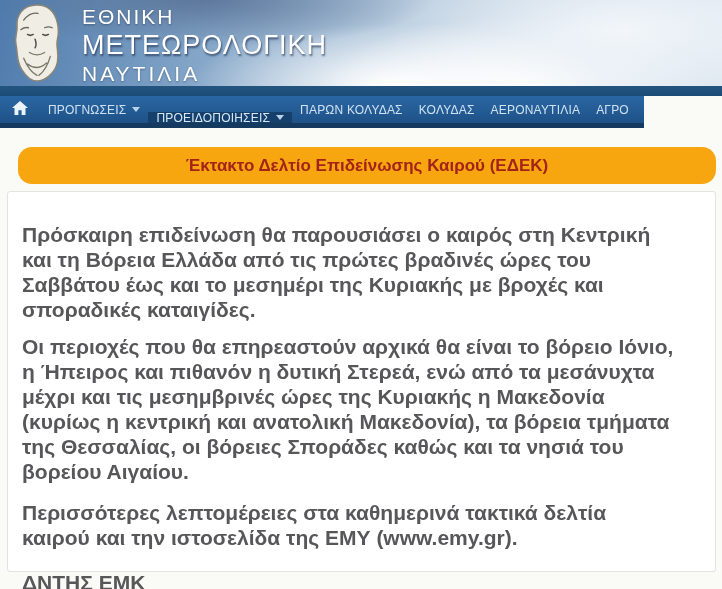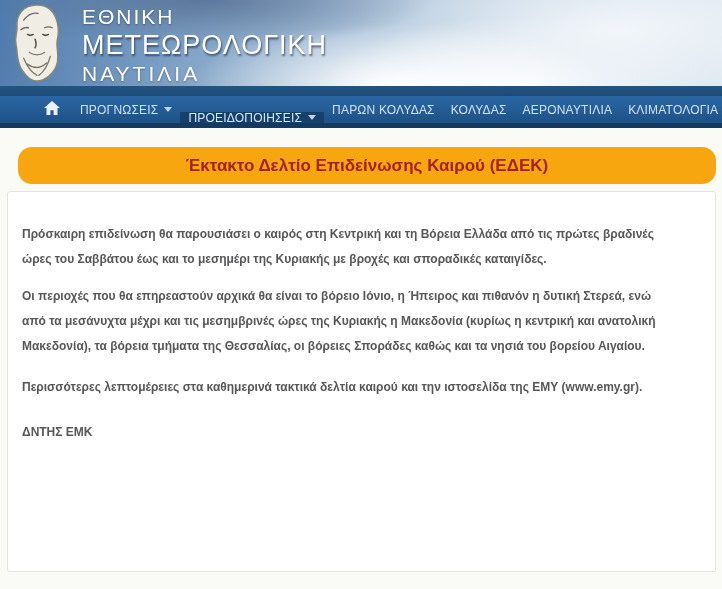--- a/index.html
+++ b/index.html
@@ -25,25 +25,24 @@
   .logo-text { margin-left:16px; padding-top:2px; color:#fff; }
   .logo-line1 { font-size:21px; letter-spacing:2px; font-weight:400; text-shadow:0 1px 2px rgba(30,50,80,.45); }
   .logo-line2 { font-size:27px; font-weight:400; letter-spacing:1px; margin-top:1px;
                 text-shadow:1px 2px 2px rgba(25,40,70,.65); }
   .logo-line3 { font-size:21px; letter-spacing:3px; font-weight:300; margin-top:1px;
                 text-shadow:0 1px 2px rgba(30,50,80,.45); }
   .banner-strip { height:10px; width:722px; background:linear-gradient(#23557F,#1C4A77); }
 
   
   .nav {
-    display:flex; align-items:stretch; height:32px; width:722px;
+    display:flex; align-items:stretch; height:32px; width:644px;
     background:linear-gradient(#2A66A3,#1E5287);
     border-bottom:5px solid #143A60;
     white-space:nowrap;
-    padding-left:32px;
   }
   .nav a {
     display:flex; align-items:center; padding:0 8px;
     color:#CFE2F4; text-decoration:none; font-size:12px; letter-spacing:0.2px;
     cursor:pointer;
   }
   .nav a.home { padding:0 12px; }
   .nav a.active { background:#15406C; color:#D8E8F8;margin-top:16px; }
   .caret {
     display:inline-block; margin-left:6px; width:0; height:0;
@@ -56,21 +55,21 @@
     margin:19px 6px 0 18px; height:37px;
     background:var(--accent,#F7A60F);
     border-radius:14px;
     display:flex; align-items:center; justify-content:center;
     font-size:17px; font-weight:700; color:var(--title-red,#A3231A);
   }
   .content-box {
     margin:7px 6px 0 7px; height:381px;
     background:#fff; border:1px solid #E3E3E0; border-radius:3px;
     padding:30px 20px 0 14px;
-    color:#57575A; font-size:12px; font-weight:700; line-height:25px;
+    color:#57575A; font-size:21px; font-weight:700; line-height:25px;
   }
   .content-box p { max-width:655px; }
   .p2 { margin-top:12px; }
   .p3 { margin-top:16px; }
   .sig1 { margin-top:20px; }
   .sig2 { margin-top:20px; }
 </style>
 </head>
 <body>
 
@@ -113,23 +112,20 @@
   <a>
     <span>ΠΑΡΩΝ ΚΟΛΥΔΑΣ</span>
   </a>
   <a>
     <span>ΚΟΛΥΔΑΣ</span>
   </a>
   <a>
     <span>ΑΕΡΟΝΑΥΤΙΛΙΑ</span>
   </a>
   <a>
-    <span>ΚΛΙΜΑΤΟΛΟΓΙΑ</span>
-  </a>
-  <a>
     <span>ΑΓΡΟ</span>
   </a>
 </nav>
 
 <div class="title-bar">
   <span>Έκτακτο Δελτίο Επιδείνωσης Καιρού (ΕΔΕΚ)</span>
 </div>
 
 <div class="content-box">
   <p class="p1">Πρόσκαιρη επιδείνωση θα παρουσιάσει ο καιρός στη Κεντρική και τη Βόρεια Ελλάδα από τις πρώτες βραδινές ώρες του Σαββάτου έως και το μεσημέρι της Κυριακής με βροχές και σποραδικές καταιγίδες.</p>

